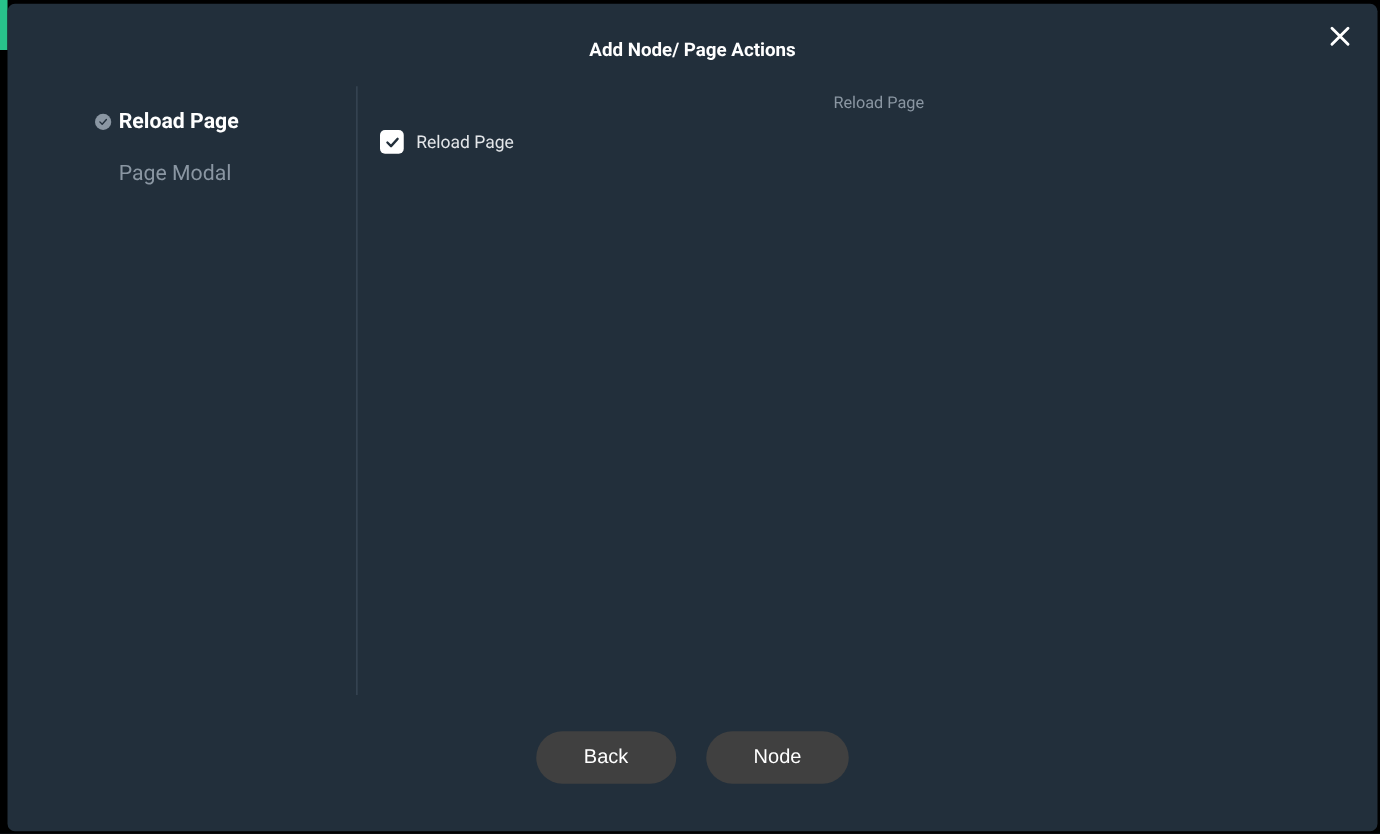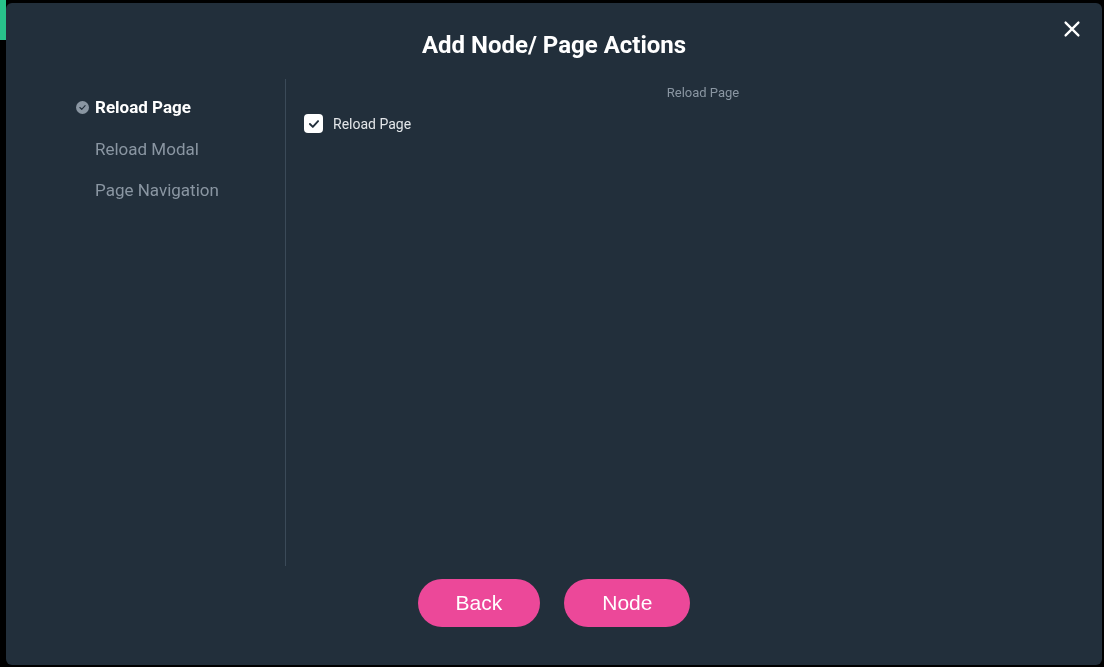--- a/index.html
+++ b/index.html
@@ -47,21 +47,21 @@
       justify-content: center;
     }
     .modal-close svg {
       width: 22px;
       height: 22px;
       stroke: #fff;
       stroke-width: 2.5;
     }
     .modal-title {
       text-align: center;
-      font-size: 24px;
+      font-size: 15px;
       font-weight: 700;
       color: #fff;
       padding-top: 28px;
       padding-bottom: 20px;
     }
     .modal-body {
       flex: 1;
       display: flex;
       padding-left: 70px;
       min-height: 0;
@@ -148,24 +148,24 @@
       display: flex;
       justify-content: center;
       gap: 24px;
       padding-bottom: 38px;
       padding-top: 10px;
     }
     .btn {
       border: none;
       border-radius: 999px;
       padding: 12px 38px;
-      font-size: 21px;
+      font-size: 16px;
       font-weight: 500;
       color: #fff;
-      background: #ec4899;
+      background: #404040;
       cursor: pointer;
       min-width: 112px;
     }
   </style>
 </head>
 <body>
 
 <div class="backdrop-strip"></div>
 
 <div class="modal">
@@ -184,25 +184,24 @@
       <div class="sidebar-item active">
         <span class="bullet">
           <svg viewBox="0 0 24 24" fill="none">
               <path d="M5 12 L10 17 L19 7" stroke-linecap="round" stroke-linejoin="round"></path>
             </svg>
         </span>
         <span>Reload Page</span>
       </div>
       <div class="sidebar-item">
         <span class="bullet-spacer"></span>
-        <span>Reload Modal</span>
+        <span>Page Modal</span>
       </div>
       <div class="sidebar-item">
         <span class="bullet-spacer"></span>
-        <span>Page Navigation</span>
       </div>
     </div>
 
     <div class="content">
       <div class="section-label">Reload Page</div>
       <div class="checkbox-row">
         <div class="checkbox">
           <svg viewBox="0 0 24 24" fill="none">
               <path d="M5 12 L10 17 L19 7" stroke-linecap="round" stroke-linejoin="round"></path>
             </svg>

